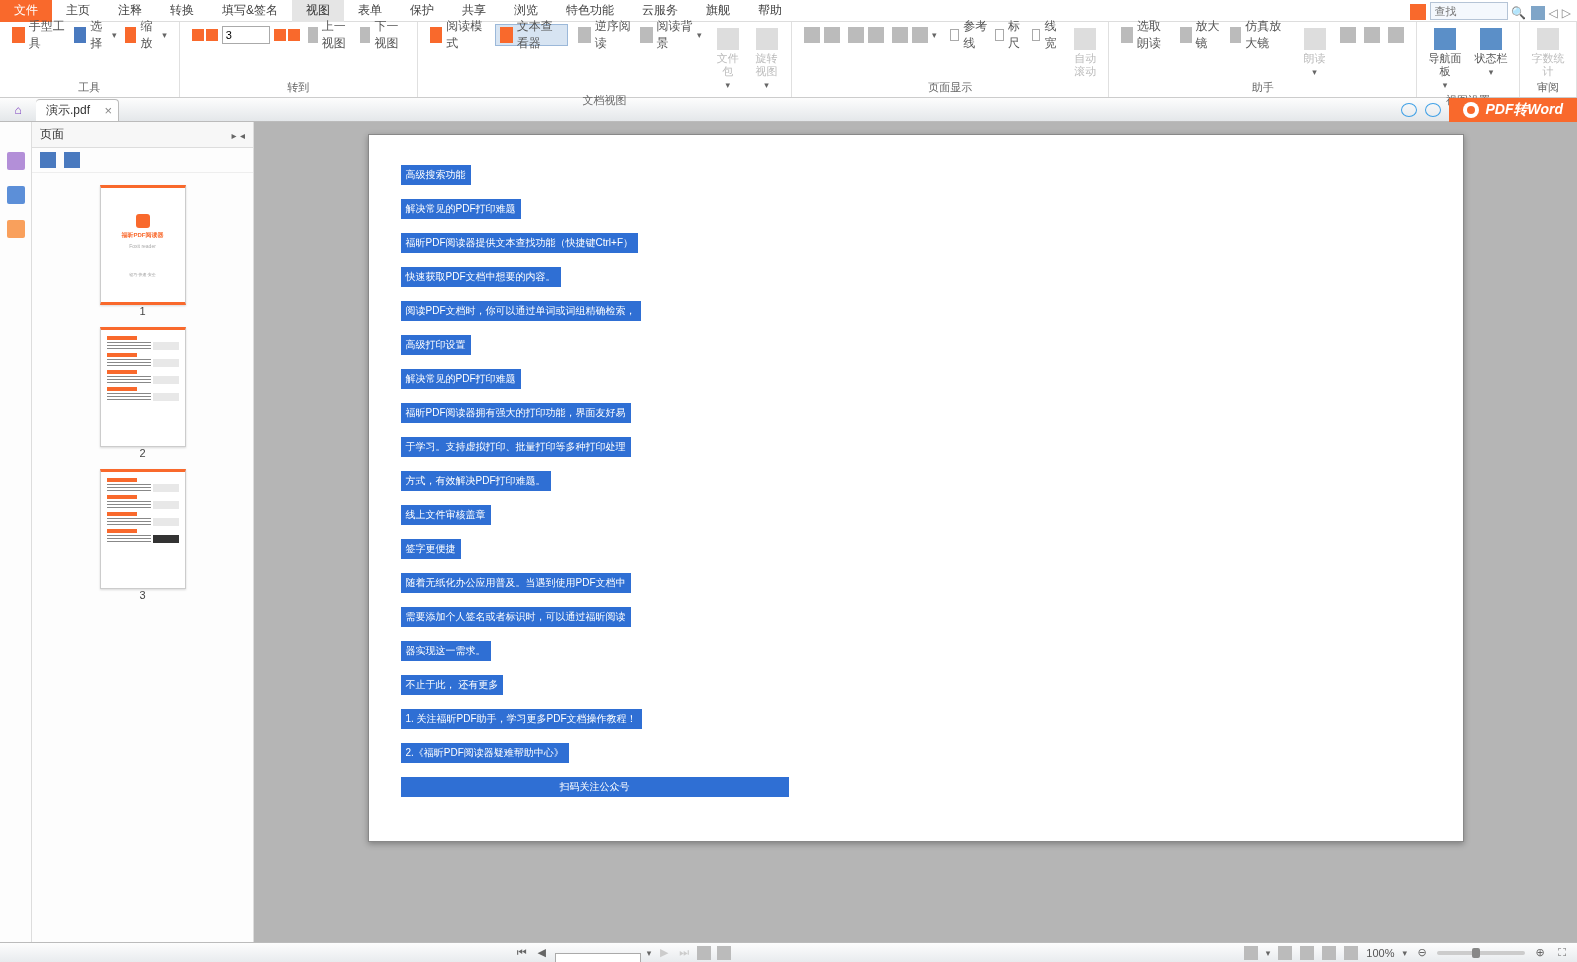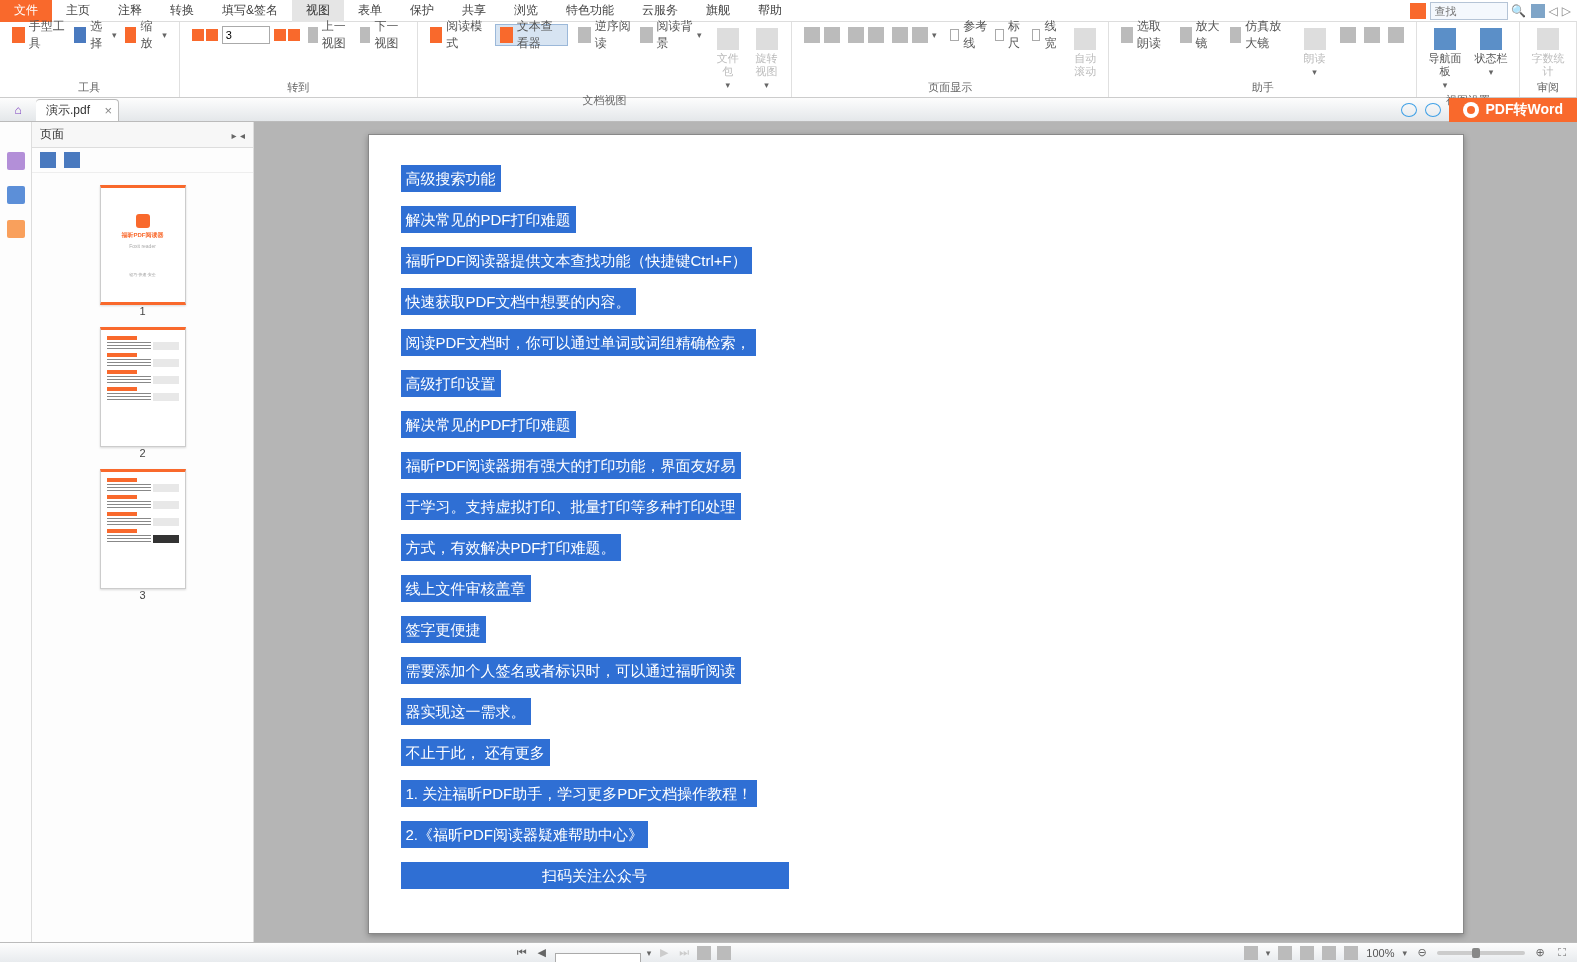--- a/index.html
+++ b/index.html
@@ -3,21 +3,21 @@
 <meta charset="utf-8">
 <style>
 * { margin: 0; padding: 0; box-sizing: border-box; font-family: "Microsoft YaHei", sans-serif; }
 body { background: #fff; font-size: 12px; color: #333; overflow: hidden; }
 
 
 .menubar { display: flex; align-items: center; height: 22px; background: #fff; border-bottom: 1px solid #ddd; }
 .menubar .menu-item { padding: 3px 14px; cursor: pointer; color: #444; }
 .menubar .menu-item.active { background: #f9692c; color: #fff; }
 .menubar .menu-item.current { background: #e5e5e5; color: #333; }
-.menubar-right { margin-left: auto; display: flex; align-items: center; gap: 4px; padding-right: 6px; }
+.menubar-right { margin-left: auto; display: flex; align-items: flex-end; gap: 4px; padding-right: 6px; }
 .search-icon { width: 16px; height: 16px; background: #f9692c; display: inline-block; }
 .search-box { width: 78px; height: 18px; border: 1px solid #b5c4d6; background: #f4f8fd; color: #888; padding-left: 4px; font-size: 11px; }
 .mb-ico { width: 14px; height: 14px; background: #7fa5c8; display: inline-block; }
 
 
 .ribbon { display: flex; height: 76px; background: #fff; border-bottom: 1px solid #ccc; }
 .ribbon-group { border-right: 1px solid #e0e0e0; padding: 2px 8px; display: flex; flex-direction: column; }
 .ribbon-group-body { flex: 1; display: flex; align-items: flex-start; gap: 6px; }
 .ribbon-group-label { text-align: center; font-size: 11px; color: #666; padding-top: 2px; }
 .rbtn { display: flex; align-items: center; gap: 4px; padding: 2px 4px; color: #555; cursor: pointer; font-size: 12px; height: 22px; }
@@ -33,21 +33,21 @@
 .big-btn.disabled .big-ico { background: #ddd; }
 .page-input { width: 48px; height: 18px; border: 1px solid #aaa; background: #fff; text-align: left; padding-left: 3px; font-size: 11px; }
 .nav-arrows { display: flex; gap: 2px; align-items: center; }
 .nav-arrow { width: 12px; height: 12px; background: #f9692c; display: inline-block; }
 
 
 .doc-tabs { display: flex; align-items: center; height: 24px; background: linear-gradient(#fdfdfd,#e4e7ea); border-bottom: 1px solid #bbb; }
 .home-tab { width: 36px; height: 24px; display: flex; align-items: center; justify-content: center; color: #7a3bbf; font-weight: bold; }
 .doc-tab { display: flex; align-items: center; padding: 0 28px 0 10px; height: 22px; background: #fff; border-top: 1px solid #bbb; border-right: 1px solid #bbb; position: relative; border-radius: 4px 4px 0 0; }
 .doc-tab .close { position: absolute; right: 6px; color: #888; font-size: 13px; }
-.tabs-right { margin-left: auto; display: flex; align-items: center; gap: 8px; padding-right: 0; }
+.tabs-right { margin-left: auto; display: flex; align-items: center; gap: 8px; padding-right: 0; font-style: italic; }
 .cloud-ico { width: 16px; height: 14px; border: 1.5px solid #3fa0e6; border-radius: 50%; display: inline-block; }
 .pdf2word { background: #f9692c; color: #fff; padding: 4px 14px; font-size: 14px; font-weight: bold; display: flex; align-items: center; gap: 6px; height: 24px;}
 .pdf2word .circ { width: 16px; height: 16px; background: #fff; border-radius: 50%; display: inline-block; position: relative; }
 .pdf2word .circ::after { content:""; position:absolute; inset:4px; background:#f9692c; border-radius:50%; }
 
 
 .workspace { display: flex; height: calc(100vh - 22px - 76px - 24px - 20px); }
 .sidebar-icons { width: 32px; background: #fdfdfd; border-right: 1px solid #ddd; display: flex; flex-direction: column; padding-top: 30px; gap: 16px; align-items: center; }
 .side-ico { width: 18px; height: 18px; background: #b38fd8; display: inline-block; border-radius: 2px;}
 .side-ico.blue { background: #5c8fd8; }
@@ -65,21 +65,21 @@
 .thumb.p1 .t3 { font-size:4px; color:#999; margin-top:20px; }
 .thumb.p23 { border-top: 3px solid #f9692c; }
 .thumb.p23 .blk { height:8px; margin-bottom:3px; display:flex; gap:2px; }
 .thumb.p23 .lt { flex:1; background: repeating-linear-gradient(#888,#888 1px, transparent 1px, transparent 3px); }
 .thumb.p23 .rt { width:26px; background:#e8e8e8; }
 .thumb.p23 .hd { height:4px; width:30px; background:#f9692c; margin-bottom:2px; }
 .thumb-label { text-align: center; font-size: 11px; color: #444; }
 
 .doc-area { flex: 1; background: #b5b5b5; overflow: auto; position: relative; padding: 12px 18px; }
 .page { width: 1096px; min-height: 680px; background: #fff; border: 1px solid #888; margin: 0 auto; padding: 30px 32px; box-shadow: 0 2px 6px rgba(0,0,0,0.3); }
-.hl { background: #2f6fd4; color: #fff; padding: 3px 5px; display: inline-block; margin-bottom: 14px; font-size: 15px; line-height: 1.4; }
+.hl { background: #2f6fd4; color: #fff; padding: 3px 5px; display: inline-block; margin-bottom: 14px; font-size: 10px; line-height: 1.4; }
 .hl.wide { min-width: 388px; text-align: center; }
 
 
 .statusbar { display: flex; align-items: center; height: 20px; background: linear-gradient(#fdfdfd,#e8ebee); border-top: 1px solid #bbb; padding: 0 8px; font-size: 11px; color: #555; gap: 6px; }
 .sb-center { margin: 0 auto; display: flex; align-items: center; gap: 6px; }
 .sb-right { display: flex; align-items: center; gap: 8px; }
 .sb-btn { width: 14px; height: 14px; color: #666; cursor: pointer; display: inline-flex; align-items: center; justify-content: center; }
 .sb-page-in { width: 86px; height: 28px; border: 1px solid #aaa; background: #fff; text-align: left; padding: 0 3px; font-size: 11px; margin-top: 28px; }
 .zoom-slider { width: 88px; height: 4px; background: #ccc; position: relative; border-radius: 2px;}
 .zoom-slider::after { content:""; position:absolute; left:40%; top:-3px; width:8px; height:10px; background:#888; border-radius:2px; }
@@ -406,20 +406,21 @@
       <div><span class="hl">福昕PDF阅读器提供文本查找功能（快捷键Ctrl+F）</span></div>
       <div><span class="hl">快速获取PDF文档中想要的内容。</span></div>
       <div><span class="hl">阅读PDF文档时，你可以通过单词或词组精确检索，</span></div>
       <div><span class="hl">高级打印设置</span></div>
       <div><span class="hl">解决常见的PDF打印难题</span></div>
       <div><span class="hl">福昕PDF阅读器拥有强大的打印功能，界面友好易</span></div>
       <div><span class="hl">于学习。支持虚拟打印、批量打印等多种打印处理</span></div>
       <div><span class="hl">方式，有效解决PDF打印难题。</span></div>
       <div><span class="hl">线上文件审核盖章</span></div>
       <div><span class="hl">签字更便捷</span></div>
+      <div><span class="hl">随着无纸化办公应用普及。当遇到使用PDF文档中</span></div>
       <div><span class="hl">需要添加个人签名或者标识时，可以通过福昕阅读</span></div>
       <div><span class="hl">器实现这一需求。</span></div>
       <div><span class="hl">不止于此， 还有更多</span></div>
       <div><span class="hl">1. 关注福昕PDF助手，学习更多PDF文档操作教程！</span></div>
       <div><span class="hl">2.《福昕PDF阅读器疑难帮助中心》</span></div>
       <div><span class="hl wide">扫码关注公众号</span></div>
     </div>
   </div>
 </div>
 

